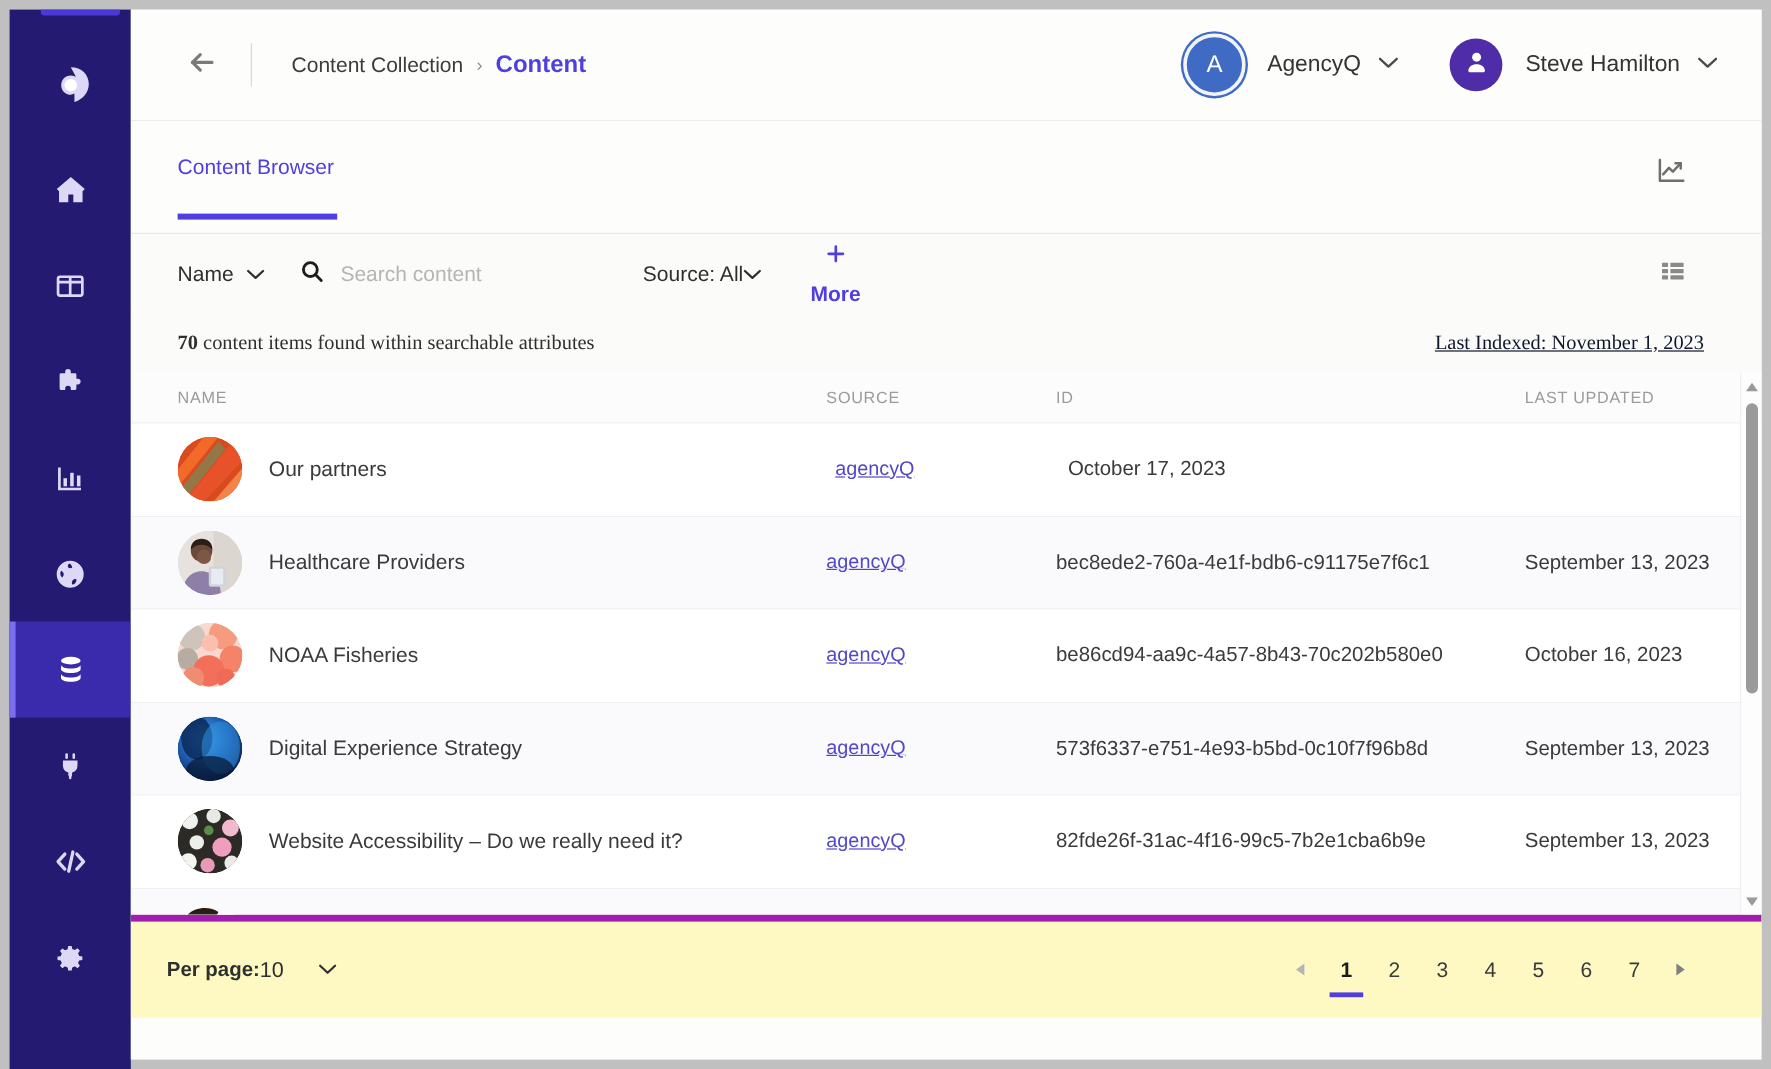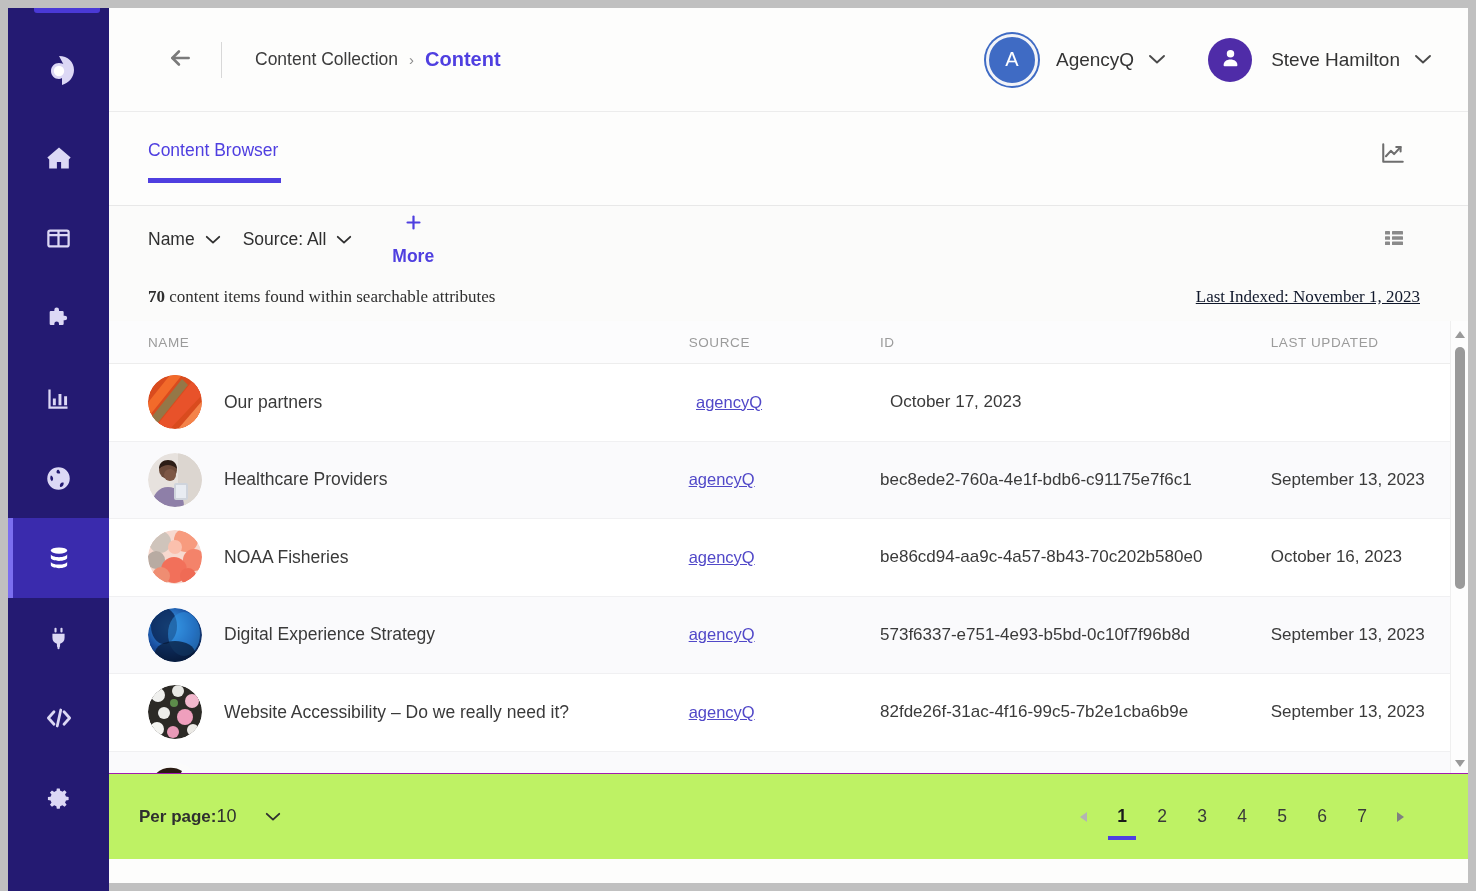--- a/index.html
+++ b/index.html
@@ -52,25 +52,24 @@
     position: absolute;
     left: 109px; top: 8px;
     width: 1359px; height: 875px;
     background: #fdfdfc;
     overflow: hidden;
   }
 
   
   .topbar {
     position: relative;
-    height: 104px;
+    height: 93px;
     border-bottom: 1px solid #ececec;
     display: flex; align-items: center;
     background: #fdfdfc;
-    padding-left: 12px;
   }
   .back-btn {
     width: 46px; height: 46px; margin-left: 36px;
     display: flex; align-items: center; justify-content: center;
     cursor: pointer;
   }
   .vdiv { width: 1px; height: 36px; background: #d8d8d8; margin-left: 18px; }
   .crumbs {
     display: flex; align-items: center; gap: 11px;
     margin-left: 33px;
@@ -105,21 +104,21 @@
   .tabstrip {
     position: relative;
     height: 94px;
     background: #fdfdfc;
     border-bottom: 1px solid #e8e8e8;
     display: flex; align-items: flex-start;
   }
   .tab {
     margin-left: 39px; margin-top: 28px;
     font-size: 17.5px; color: #4f3fe0;
-    position: relative; padding-bottom: 22px;
+    position: relative; padding-bottom: 33px;
     cursor: pointer;
   }
   .tab::after {
     content: ""; position: absolute; left: 0; bottom: 0;
     width: 133px; height: 5px; background: #4f3fe0;
   }
   .tab-icon-right {
     margin-left: auto; margin-right: 62px; margin-top: 28px;
     cursor: pointer;
   }
@@ -132,21 +131,21 @@
     background: #fbfbfa;
   }
   .sortsel { display: flex; align-items: center; gap: 10px; font-size: 17.5px; color: #2f2f2f; cursor: pointer; }
   .searchbox { display: flex; align-items: center; margin-left: 28px; gap: 13px; }
   .search-input {
     border: none; outline: none; background: transparent;
     font-size: 17.5px; font-family: "Liberation Sans", sans-serif;
     color: #333; width: 230px;
   }
   .search-input::placeholder { color: #b5b5b5; }
-  .source-sel { display: flex; align-items: center; gap: 10px; margin-left: 22px; font-size: 17.5px; color: #2f2f2f; cursor: pointer; }
+  .source-sel { display: flex; align-items: center; margin-left: 22px; font-size: 17.5px; color: #2f2f2f; cursor: pointer; }
   .more-btn {
     display: flex; align-items: center; gap: 9px;
     margin-left: 40px; color: #4f3fe0; font-size: 17.5px; font-weight: 700;
     cursor: pointer;
     flex-direction: column;
   }
   .view-toggle { margin-left: auto; margin-right: 62px; cursor: pointer; }
 
   
   .resultbar {
@@ -220,22 +219,22 @@
   .vscroll-thumb {
     position: absolute; left: 4px; top: 26px;
     width: 10px; height: 242px;
     background: #9a9a9a; border-radius: 5px;
     cursor: pointer;
   }
 
   
   .footer {
     height: 86px;
-    border-top: 1px solid #a21caf;
-    background: #bef264;
+    border-top: 6px solid #a21caf;
+    background: #fef9c3;
     display: flex; align-items: center;
     padding: 0 48px 0 30px;
   }
   .perpage { display: flex; align-items: center; font-size: 17px; color: #2f2f2f; }
   .perpage-label { font-weight: 700; }
   .perpage-value { font-size: 18px; }
   .perpage-caret { margin-left: 28px; cursor: pointer; }
   .pager { margin-left: auto; display: flex; align-items: center; gap: 0; }
   .pg-arrow {
     width: 38px; height: 38px;
@@ -418,20 +417,29 @@
     <div class="toolbar">
       <div class="sortsel">
         <span>Name</span>
         <span>
           <svg width="16" height="11" viewBox="0 0 18 12" fill="none" stroke="#2f2f2f" stroke-width="2.1" stroke-linecap="round" stroke-linejoin="round">
               <polyline points="2,3 9,9.5 16,3"></polyline>
             </svg>
         </span>
       </div>
 
+      <div class="searchbox">
+        <span>
+          <svg width="22" height="22" viewBox="0 0 24 24" fill="none" stroke="#1d1d1d" stroke-width="2.6" stroke-linecap="round">
+            <circle cx="10.5" cy="10.5" r="6.3"></circle>
+            <line x1="15.3" y1="15.3" x2="20.4" y2="20.4"></line>
+          </svg>
+        </span>
+        <input class="search-input" type="text" placeholder="Search content" style="">
+      </div>
 
       <div class="source-sel">
         <span>Source: All</span>
         <span>
           <svg width="16" height="11" viewBox="0 0 18 12" fill="none" stroke="#2f2f2f" stroke-width="2.1" stroke-linecap="round" stroke-linejoin="round">
               <polyline points="2,3 9,9.5 16,3"></polyline>
             </svg>
         </span>
       </div>
 

